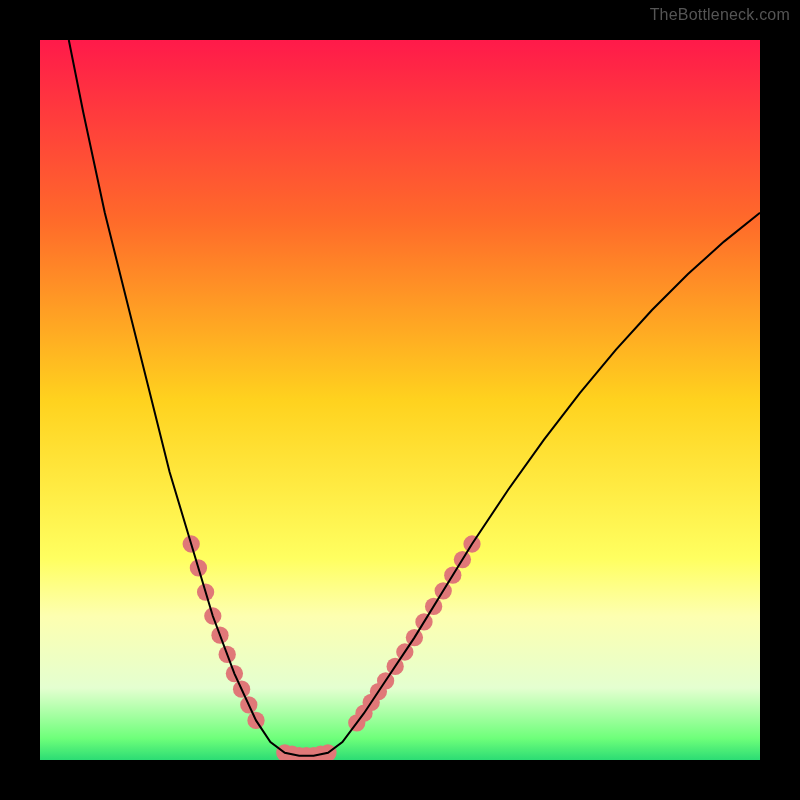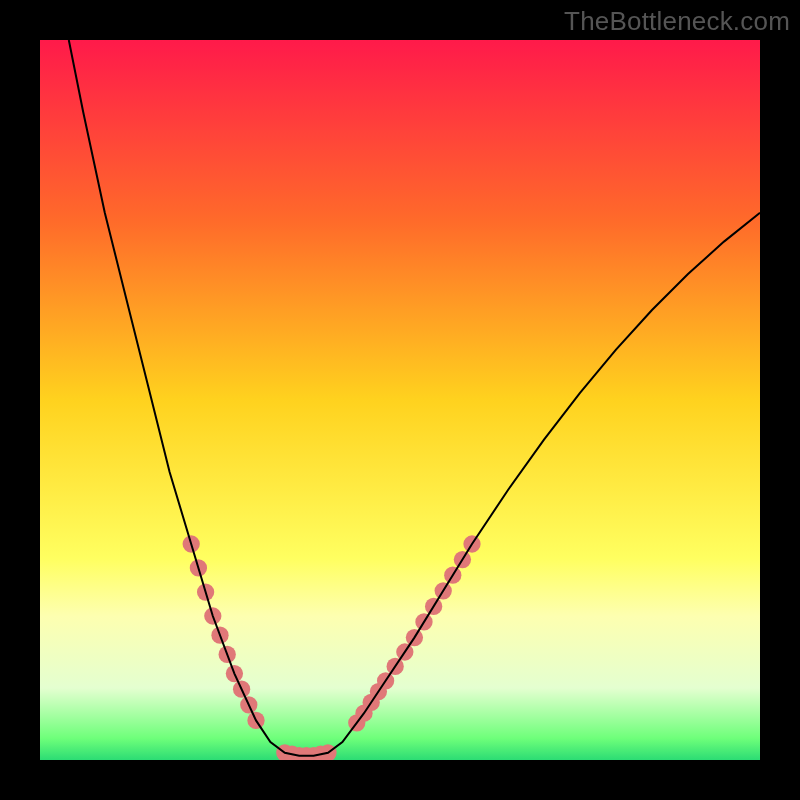--- a/index.html
+++ b/index.html
@@ -16,21 +16,21 @@
     top: 40px;
     width: 720px;
     height: 720px;
     overflow: hidden;
   }
   .watermark {
     position: absolute;
     top: 6px;
     right: 10px;
     font-family: Arial, Helvetica, sans-serif;
-    font-size: 26px;
+    font-size: 16px;
     font-weight: 500;
     color: #555;
     letter-spacing: 0.2px;
     z-index: 5;
   }
   svg.curves { position: absolute; inset: 0; z-index: 3; }
   .gradient-bg {
     position: absolute;
     inset: 0;
     z-index: 1;

